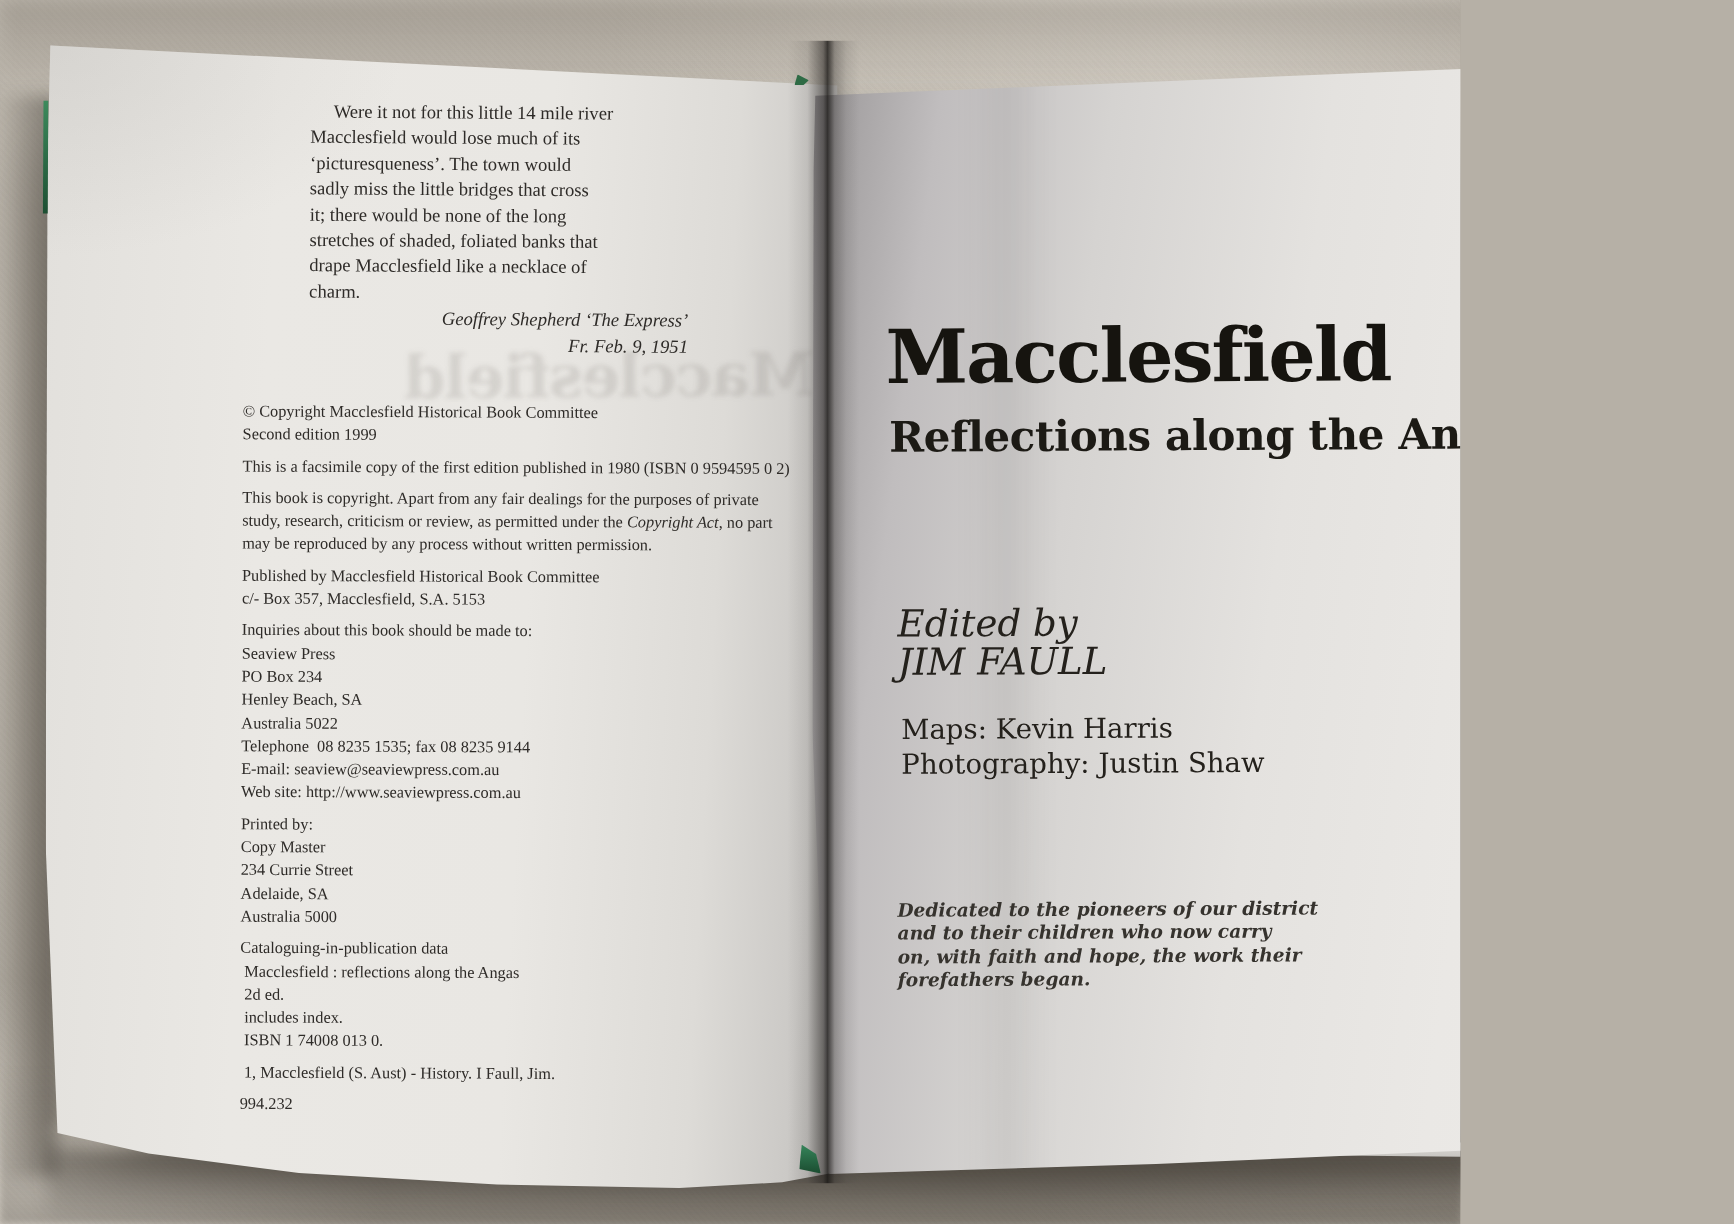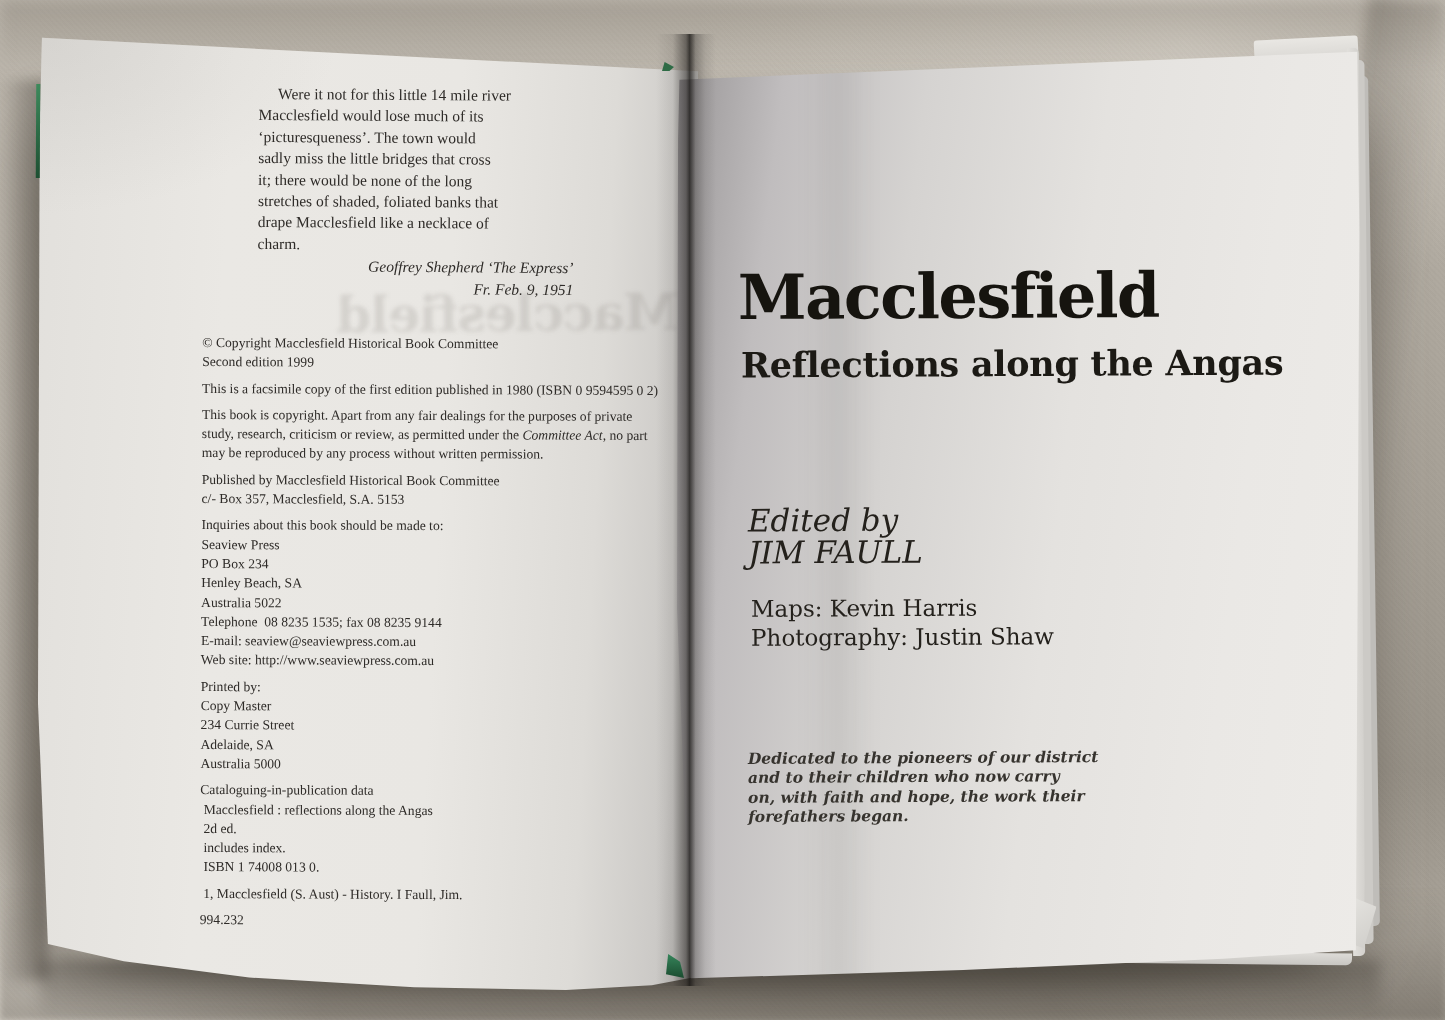--- a/index.html
+++ b/index.html
@@ -1,17 +1,17 @@
 <!DOCTYPE html>
 <html><head>
 <meta charset="utf-8">
 <style>
   html,body{margin:0;padding:0;}
   body{width:1445px;height:1020px;overflow:hidden;background:#b6b0a6;font-family:"Liberation Serif","DejaVu Serif",serif;}
-  .scene{position:relative;width:1445px;height:1020px;overflow:hidden;}
+  .scene{position:relative;width:1185px;height:1020px;overflow:hidden;padding-left:32px;}
 
   
   .fabric{position:absolute;inset:0;
     background:
       radial-gradient(ellipse 700px 380px at 82% 4%, rgba(233,228,219,0.50), rgba(233,228,219,0) 70%),
       radial-gradient(ellipse 420px 260px at 2% 98%, rgba(238,233,224,0.62), rgba(238,233,224,0) 70%),
       radial-gradient(ellipse 520px 240px at 96% 92%, rgba(210,204,194,0.40), rgba(210,204,194,0) 70%),
       linear-gradient(155deg,#bab4aa 0%,#beb8ae 25%,#b3ada3 50%,#a59f95 70%,#989288 85%,#8f897f 100%);}
   .fabric-weave{position:absolute;inset:0;opacity:.5;
     background:repeating-linear-gradient(47deg, rgba(255,255,255,0.025) 0 2px, rgba(40,36,30,0.025) 2px 4px);}
@@ -135,21 +135,21 @@
       <div class="quote-attribution">Geoffrey Shepherd ‘The Express’
 Fr. Feb. 9, 1951</div>
     </div>
 
     <div class="ghost-title">Macclesfield</div>
 
     <div class="imprint">
       <p>© Copyright Macclesfield Historical Book Committee
 Second edition 1999</p>
       <p>This is a facsimile copy of the first edition published in 1980 (ISBN 0 9594595 0 2)</p>
-      <p><span>This book is copyright. Apart from any fair dealings for the purposes of private study, research, criticism or review, as permitted under the </span><span class="em">Committee Act</span><span>, no part may be reproduced by any process without written permission.</span></p>
+      <p><span>This book is copyright. Apart from any fair dealings for the purposes of private study, research, criticism or review, as permitted under the </span><span class="em">Copyright Act</span><span>, no part may be reproduced by any process without written permission.</span></p>
       <p>Published by Macclesfield Historical Book Committee
 c/- Box 357, Macclesfield, S.A. 5153</p>
       <p>Inquiries about this book should be made to:
 Seaview Press
 PO Box 234
 Henley Beach, SA
 Australia 5022
 Telephone  08 8235 1535; fax 08 8235 9144
 E-mail: seaview@seaviewpress.com.au
 Web site: http://www.seaviewpress.com.au</p>

